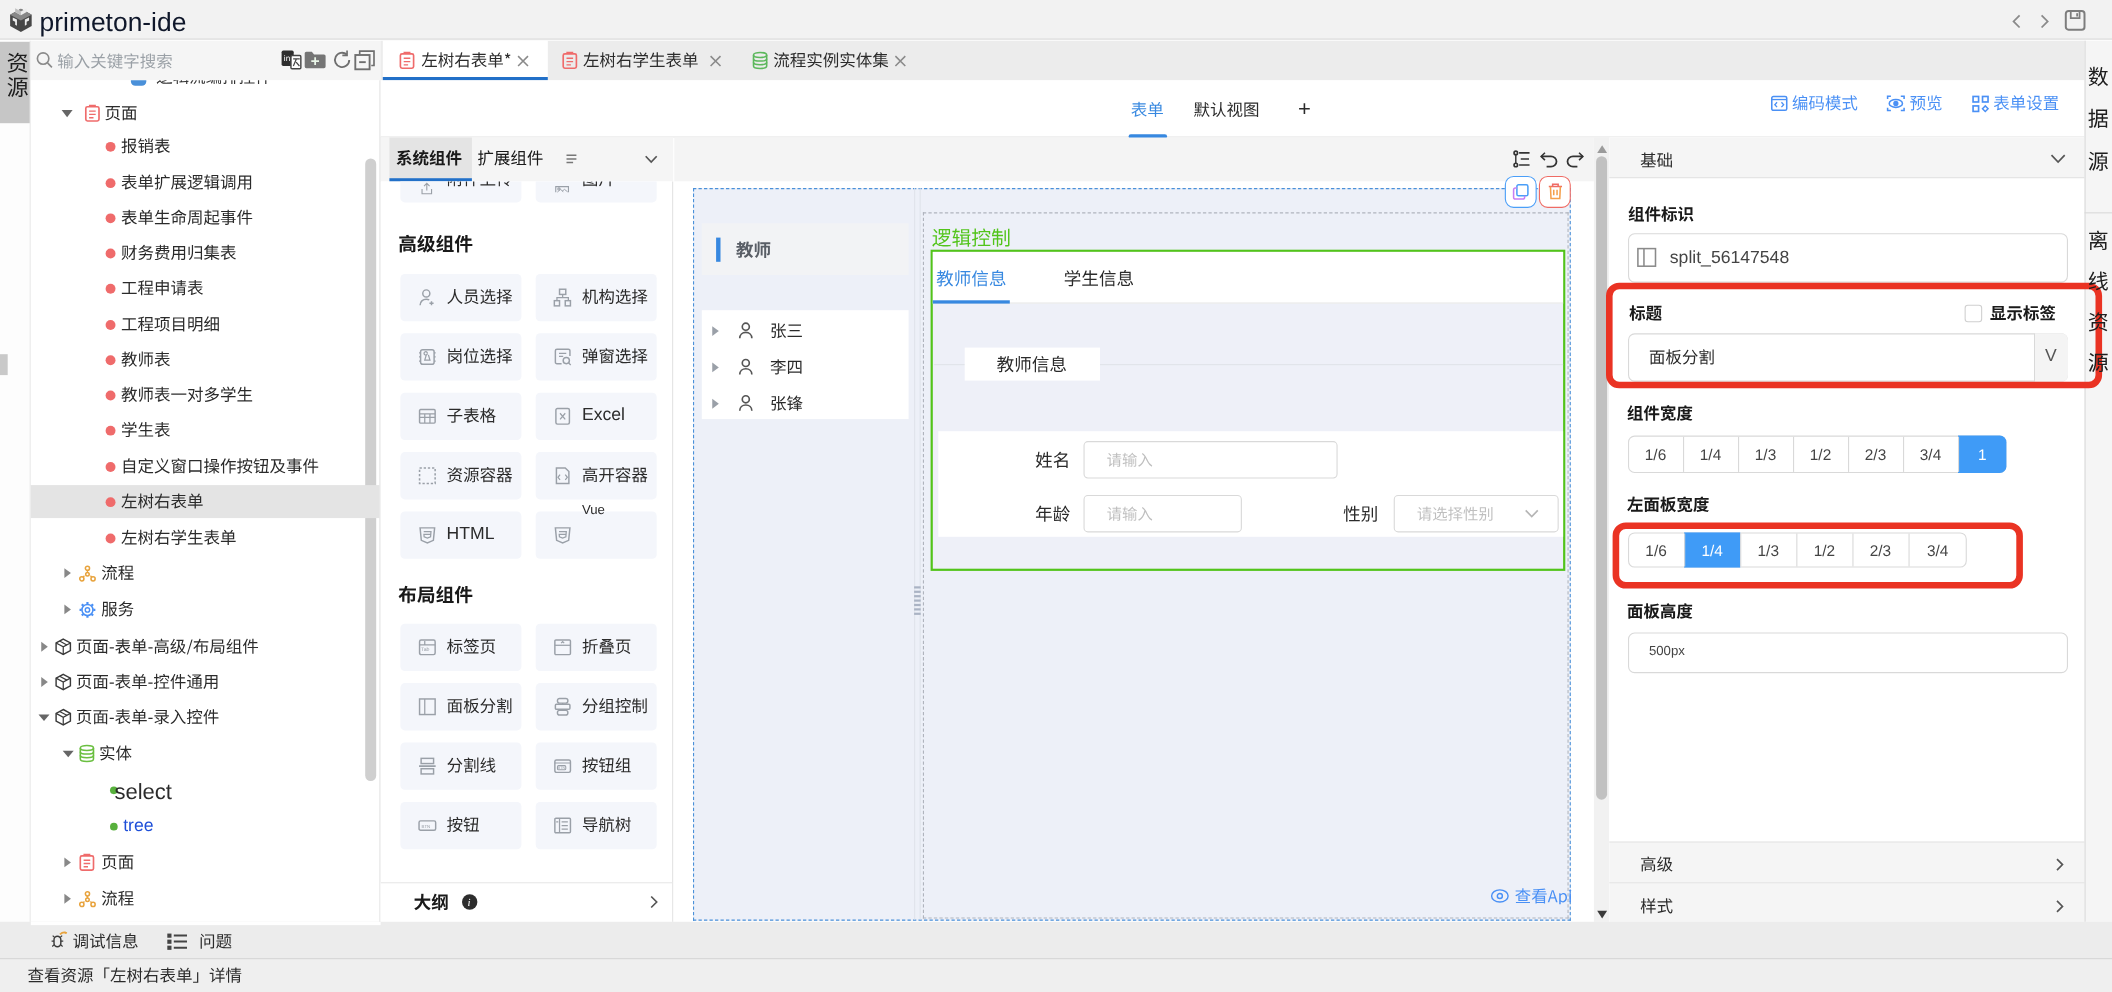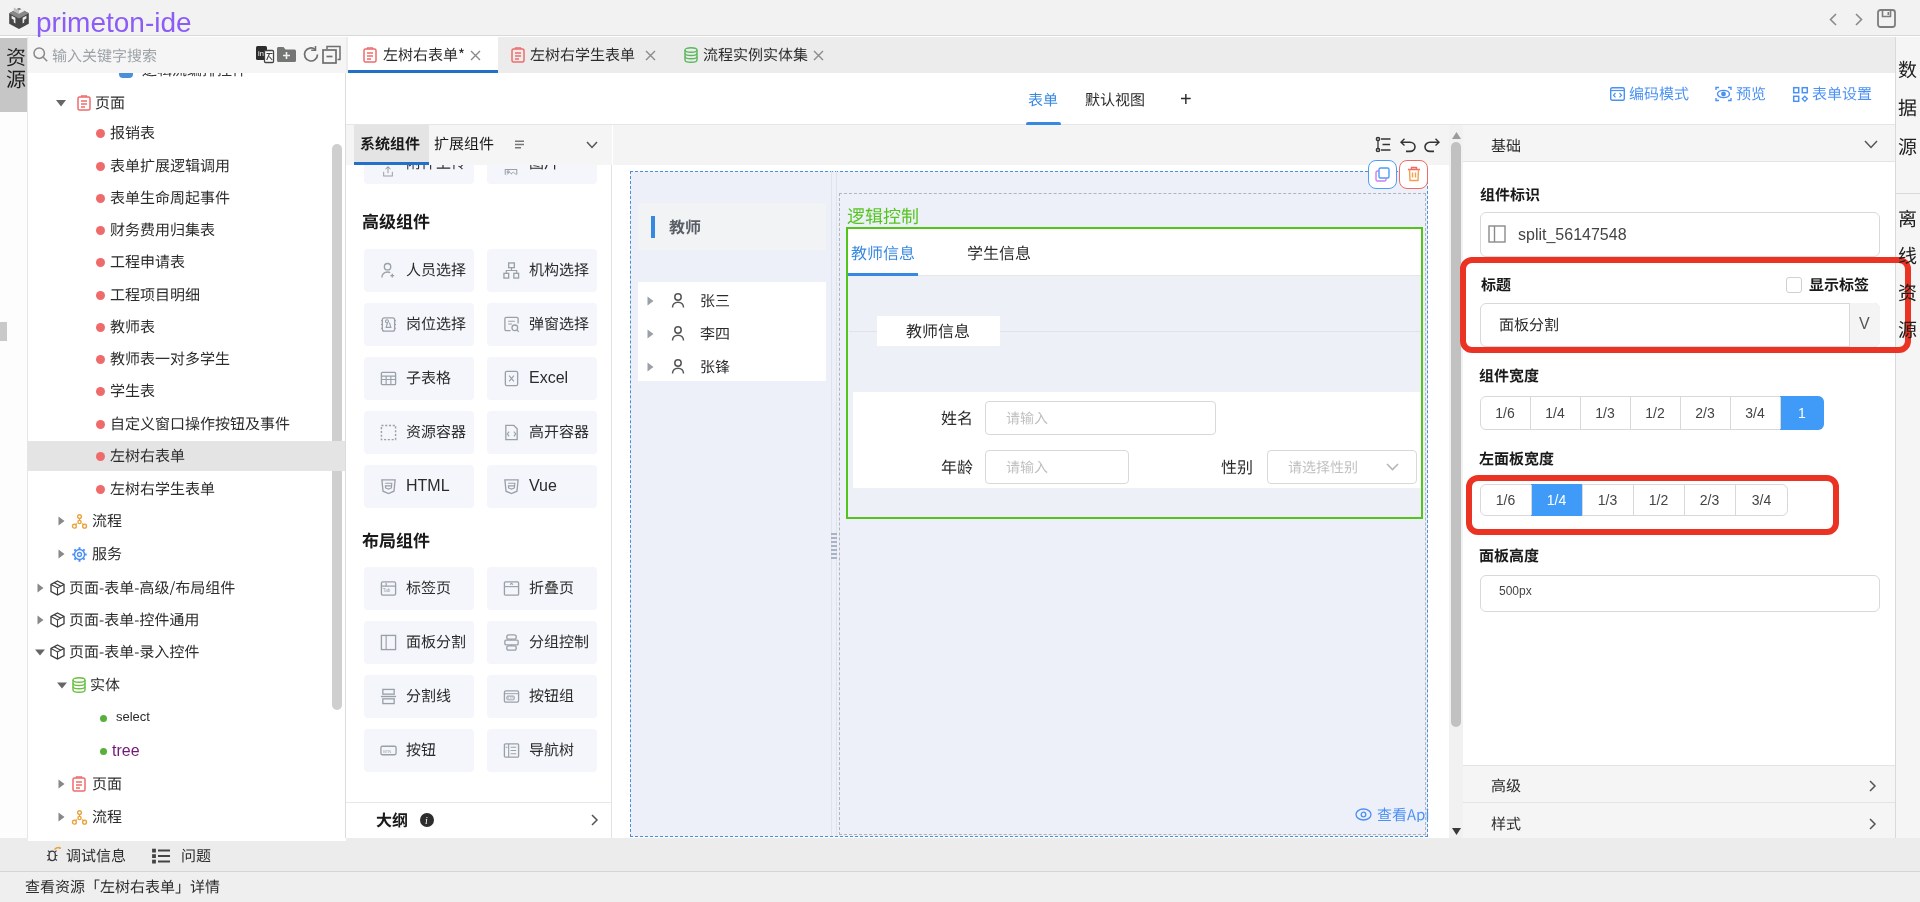--- a/index.html
+++ b/index.html
@@ -188,21 +188,21 @@
 
 <div class="ab" style="left:0;top:0;width:1920px;height:36px;background:#f2f2f2;border-bottom:1px solid #d9d9d9"></div>
 <svg class="ic" style="left:7px;top:6px" width="24" height="24" viewBox="0 0 24 24">
   <path d="M12 2 21.8 7.3v10.4L12 23 2.2 17.7V7.3Z" fill="#474747"></path>
   <path d="M12 2 21.8 7.3 12 12.6 2.2 7.3Z" fill="#888"></path>
   <path d="M6.8 1.6 12 4.4l5.2-2.8v3.4L12 7.8 6.8 5Z" fill="#ededed"></path>
   <path d="M6.8 1.6 12 4.4v3.4L6.8 5Z" fill="#bdbdbd"></path>
   <path d="M4.6 9.8l3.8 2v5.6l-1.6-.9v-2.7l-2.2-1.2Z" fill="#fff" opacity=".9"></path>
   <path d="M19.4 9.8l-3.8 2v5.6l1.6-.9v-2.7l2.2-1.2Z" fill="#fff" opacity=".9"></path>
 </svg>
-<div class="ab" style="left:36px;top:7px;font-size:28px;color:#8b5cf6;letter-spacing:0">primeton-ide</div>
+<div class="ab" style="left:36px;top:7px;font-size:24px;color:#0f172a;letter-spacing:0">primeton-ide</div>
 <svg class="ic" style="left:1829px;top:13px" width="8" height="13" viewBox="0 0 8 13" stroke="#8a8a8a" stroke-width="1.6" fill="none">
     <path d="M7 1 1.5 6.5 7 12"></path>
   </svg>
 <svg class="ic" style="left:1855px;top:13px" width="8" height="13" viewBox="0 0 8 13" stroke="#8a8a8a" stroke-width="1.6" fill="none">
     <path d="M1 1 6.5 6.5 1 12"></path>
   </svg>
 <svg class="ic" style="left:1877px;top:9px" width="19" height="19" viewBox="0 0 19 19" fill="none" stroke="#7d7d7d" stroke-width="1.8">
     <rect x="1" y="1" width="17" height="17" rx="2.5"></rect>
     <path d="M5.5 1v6.5h8V1" stroke-width="1.6"></path>
     <path d="M11.3 3v3" stroke-width="1.6"></path>
@@ -305,21 +305,21 @@
     <path d="M4.5 2V.8h5V2" stroke-width="1.3"></path>
     <path d="M4 6h6M4 9h6M4 12h4" stroke-width="1.3"></path>
   </svg><svg class="ic" style="left:58px;top:812px" width="7" height="10" viewBox="0 0 7 10">
     <path d="M0.5 0.5 6.5 5 0.5 9.5Z" fill="#888"></path>
   </svg><svg class="ic" style="left:72px;top:810px" width="15" height="15" viewBox="0 0 15 15" fill="none" stroke="#e8a33d" stroke-width="1.4">
     <circle cx="7.5" cy="2.6" r="1.9"></circle>
     <circle cx="2.4" cy="12.2" r="1.9"></circle>
     <circle cx="12.6" cy="12.2" r="1.9"></circle>
     <circle cx="7.5" cy="8" r="1.6"></circle>
     <path d="M7.5 4.5v2M4.8 9.5l-1.5 1.3M10.2 9.5l1.5 1.3" stroke-width="1.2"></path>
-  </svg><div class="ab" style="left:116px;top:709px;font-size:13px;color:#2b2b2b">select</div><div class="ab" style="left:112px;top:742px;font-size:16px;color:#701a75">tree</div>
+  </svg><div class="ab" style="left:104px;top:709px;font-size:20px;color:#2b2b2b">select</div><div class="ab" style="left:112px;top:742px;font-size:16px;color:#1d4ed8">tree</div>
 
 
 <div class="ab" style="left:346px;top:37px;width:1549px;height:36px;background:#ececec"></div>
 <div class="ab" style="left:348px;top:37px;width:150px;height:36px;background:#fff"></div>
 <div class="ab" style="left:348px;top:70px;width:150px;height:3px;background:#2270c8"></div>
 <svg class="ic" style="left:363px;top:47px" width="14" height="16" viewBox="0 0 14 16" fill="none" stroke="#ef6b6b" stroke-width="1.5">
     <rect x="1" y="2" width="12" height="13" rx="1.5"></rect>
     <path d="M4.5 2V.8h5V2" stroke-width="1.3"></path>
     <path d="M4 6h6M4 9h6M4 12h4" stroke-width="1.3"></path>
   </svg><svg class="ic" style="left:470px;top:50px" width="11" height="11" viewBox="0 0 11 11" stroke="#8a8a8a" stroke-width="1.4">
@@ -436,21 +436,21 @@
     <path d="M1.5 6h15" stroke-width="1"></path>
     <rect x="4" y="8.5" width="8" height="4" rx="1" stroke-width="1"></rect>
     <text x="4.6" y="12" font-size="3.4" fill="#9aa0a8" stroke="none" font-family="Liberation Sans">BTN</text>
   </svg><div class="ab" style="left:364px;top:729px;width:110px;height:43px;background:#f4f6fb;border-radius:4px"></div><svg class="ic" style="left:380px;top:742px" width="17" height="17" viewBox="0 0 18 18" fill="none" stroke="#9aa0a8" stroke-width="1.4">
     <rect x="1" y="4.5" width="16" height="9" rx="1.5"></rect>
     <text x="3.4" y="11.5" font-size="4.2" fill="#9aa0a8" stroke="none" font-family="Liberation Sans">BTN</text>
   </svg><div class="ab" style="left:487px;top:729px;width:110px;height:43px;background:#f4f6fb;border-radius:4px"></div><svg class="ic" style="left:503px;top:742px" width="17" height="17" viewBox="0 0 18 18" fill="none" stroke="#9aa0a8" stroke-width="1.4">
     <rect x="1.5" y="2" width="15" height="14" rx="1"></rect>
     <path d="M6 2v14" stroke-width="1.2"></path>
     <path d="M2.8 5.5h2M8 5.5h6M8 9h6M8 12.5h6" stroke-width="1.2"></path>
-  </svg><div class="ab" style="left:529px;top:369px;font-size:16px;color:#2b2b2b">Excel</div><div class="ab" style="left:406px;top:477px;font-size:16px;color:#2b2b2b">HTML</div><div class="ab" style="left:529px;top:477px;font-size:16px;color:#2b2b2b">Vue</div>
+  </svg><div class="ab" style="left:529px;top:369px;font-size:16px;color:#2b2b2b">Excel</div><div class="ab" style="left:406px;top:477px;font-size:16px;color:#2b2b2b">HTML</div><div class="ab" style="left:529px;top:456px;font-size:12px;color:#2b2b2b">Vue</div>
 <div class="ab" style="left:346px;top:802px;width:265px;height:36px;background:#fff;border-top:1px solid #e8e8e8"></div>
 <svg class="ic" style="left:420px;top:813px" width="14" height="14" viewBox="0 0 14 14">
     <circle cx="7" cy="7" r="7" fill="#2d2d2d"></circle>
     <text x="5" y="10.5" font-size="10" font-style="italic" font-family="Liberation Serif" fill="#fff">i</text>
   </svg>
 <svg class="ic" style="left:591px;top:814px" width="7" height="12" viewBox="0 0 7 12" fill="none" stroke="#555" stroke-width="1.5">
     <path d="m1 1 5 5-5 5"></path>
   </svg>
 
 

